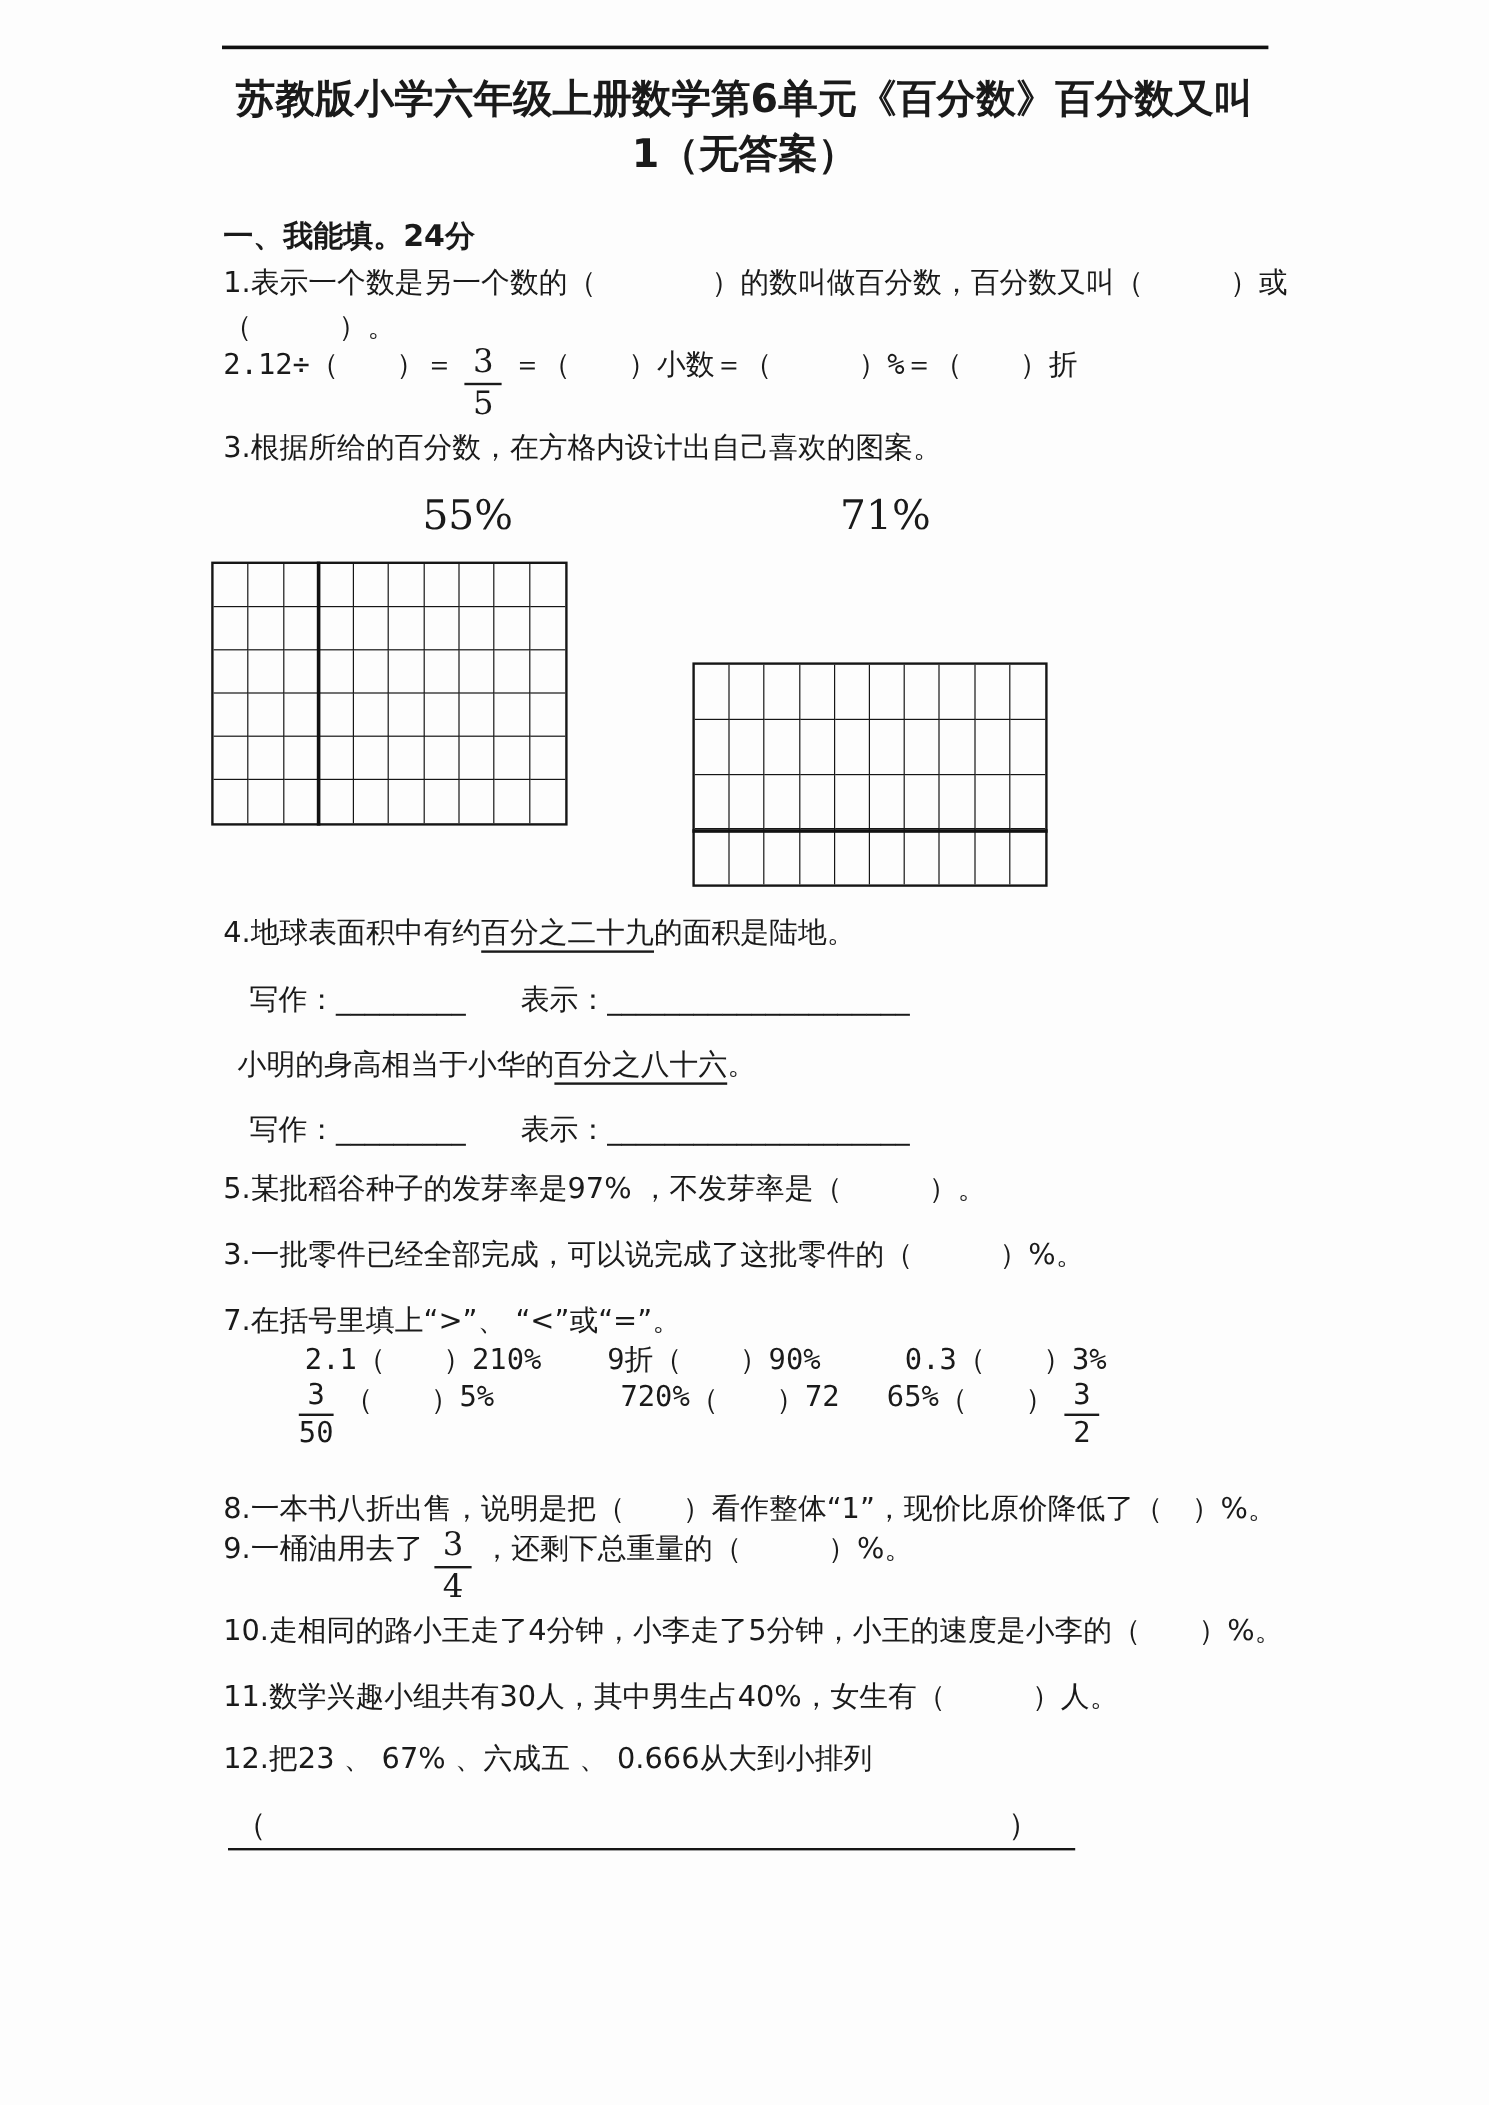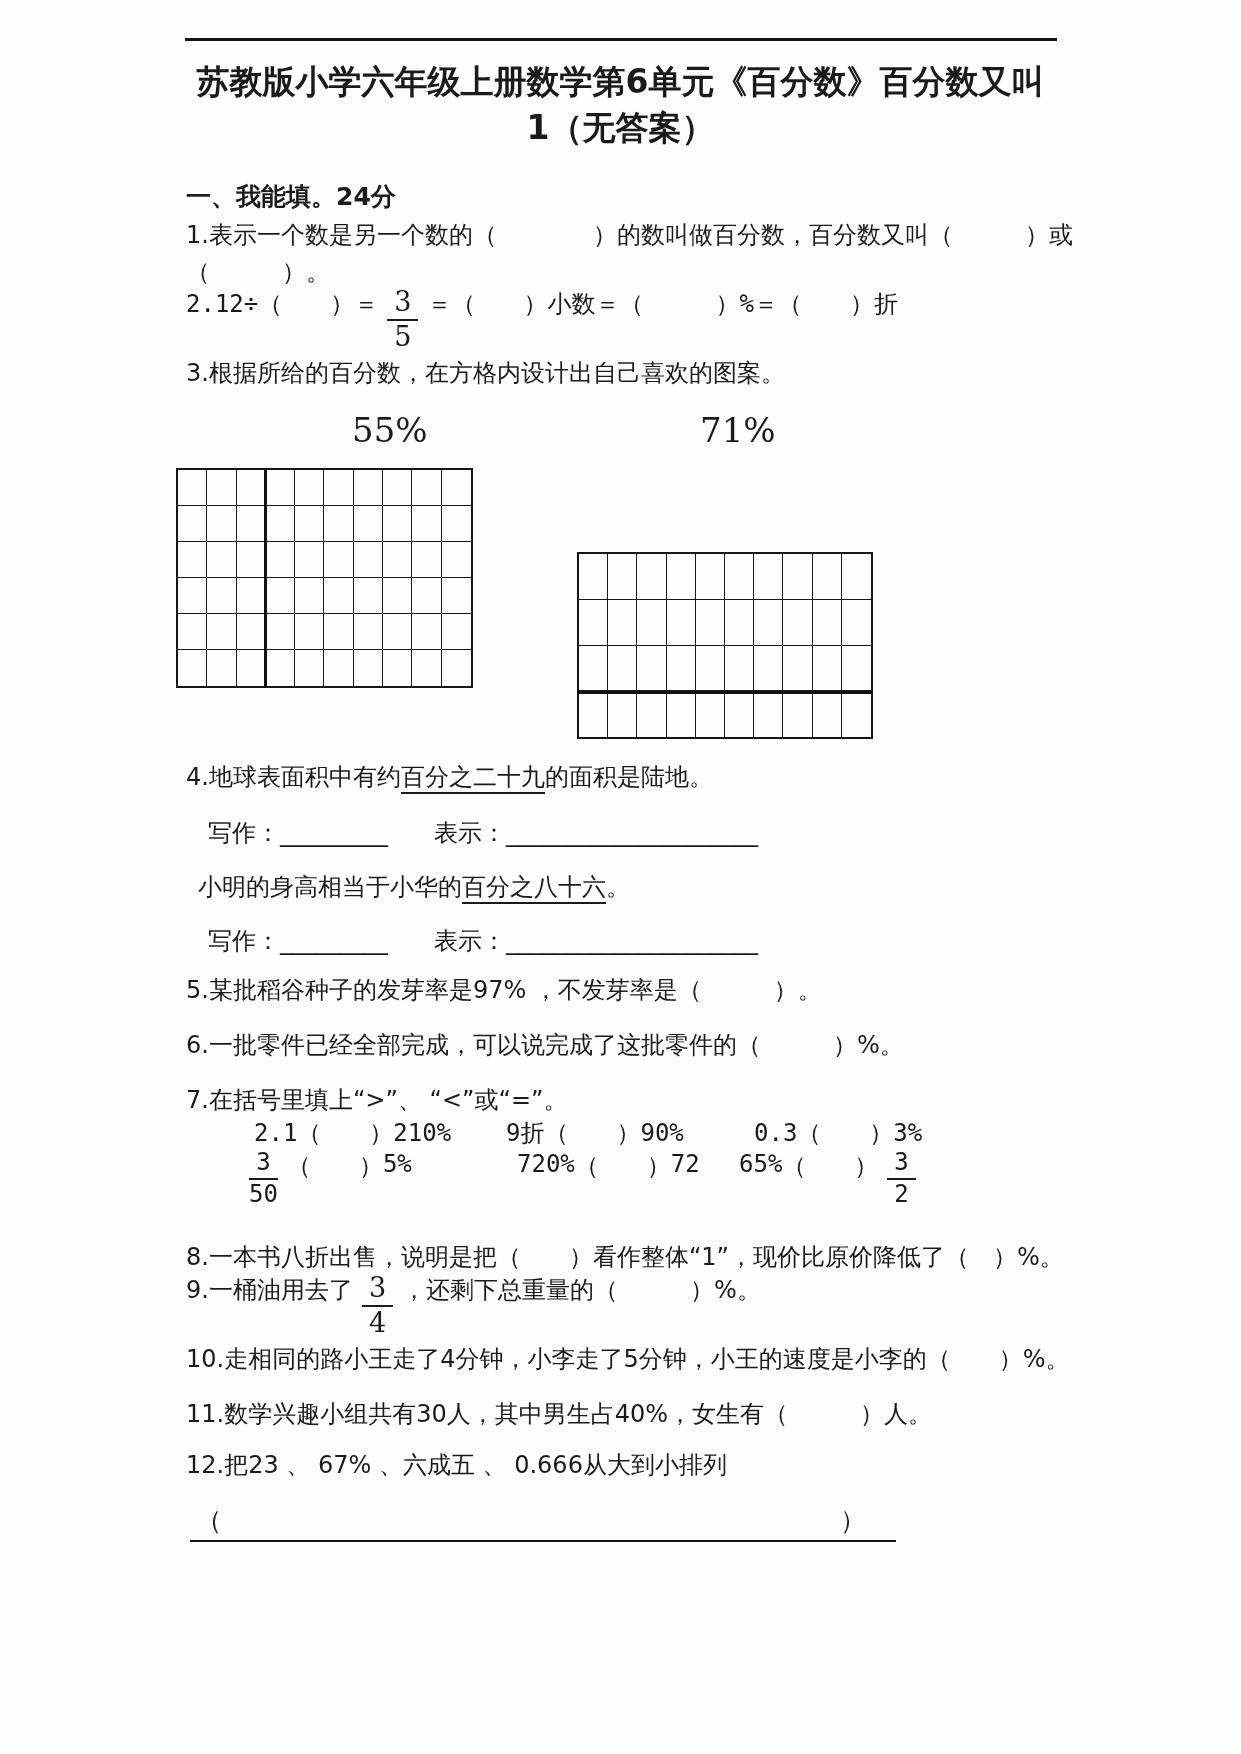--- a/index.html
+++ b/index.html
@@ -178,21 +178,21 @@
 
   <div class="line" style="left:186px;top:760px;"><span>4.地球表面积中有约</span><span class="uline">百分之二十九</span><span>的面积是陆地。</span></div>
 
   <div class="line" style="left:208px;top:816px;"><span>写作：_________</span><span style="display:inline-block;width:46px;"></span><span>表示：_____________________</span></div>
 
   <div class="line" style="left:198px;top:870px;"><span>小明的身高相当于小华的</span><span class="uline">百分之八十六</span><span>。</span></div>
 
   <div class="line" style="left:208px;top:924px;"><span>写作：_________</span><span style="display:inline-block;width:46px;"></span><span>表示：_____________________</span></div>
 
   <div class="line" style="left:186px;top:973px;">5.某批稻谷种子的发芽率是97% ，不发芽率是（　　　）。</div>
-  <div class="line" style="left:186px;top:1028px;">6.一批零件已经全部完成，可以说完成了这批零件的（　　　）%。</div>
+  <div class="line" style="left:186px;top:1028px;">3.一批零件已经全部完成，可以说完成了这批零件的（　　　）%。</div>
   <div class="line" style="left:186px;top:1083px;">7.在括号里填上“&gt;”、 “&lt;”或“=”。</div>
 
   <div class="line mono" style="left:254px;top:1116px;"><span>2.1</span><span>（　　）</span><span>210%</span></div>
   <div class="line mono" style="left:506px;top:1116px;"><span>9折</span><span>（　　）</span><span>90%</span></div>
   <div class="line mono" style="left:754px;top:1116px;"><span>0.3</span><span>（　　）</span><span>3%</span></div>
 
   <div class="fline mono" style="left:240px;top:1150px;height:70px;">
     <span class="frac m">
       <span class="num">3</span>
       <span class="den">50</span>

